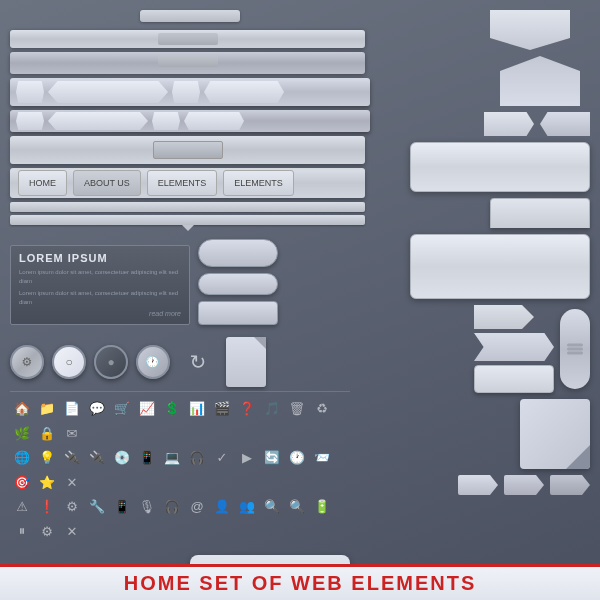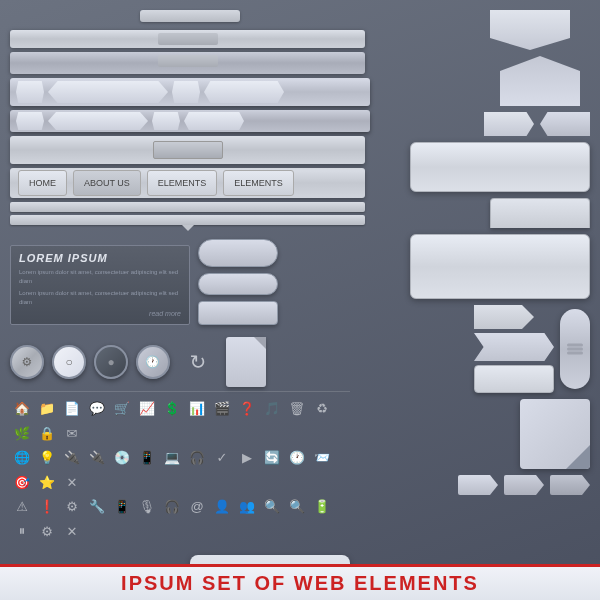--- a/index.html
+++ b/index.html
@@ -130,21 +130,20 @@
       margin-top: 6px;
       width: 180px;
       position: relative;
     }
     .lorem-title {
       color: #e0e4ec;
       font-size: 11px;
       font-weight: bold;
       letter-spacing: 1px;
       margin-bottom: 4px;
-      font-style: italic;
     }
     .lorem-text {
       color: #9098a8;
       font-size: 6px;
       line-height: 1.5;
       margin-bottom: 3px;
     }
     .lorem-read {
       color: #8890a0;
       font-size: 7px;
@@ -643,16 +642,16 @@
 
     <div class="rt-row">
       <div style="width:40px;height:20px;background:linear-gradient(180deg,#d8dce8 0%,#b8bcc8 100%);clip-path:polygon(0% 0%,80% 0%,100% 50%,80% 100%,0% 100%);border-radius:2px;"></div>
       <div style="width:40px;height:20px;background:linear-gradient(180deg,#ccd0dc 0%,#adb0bc 100%);clip-path:polygon(0% 0%,80% 0%,100% 50%,80% 100%,0% 100%);border-radius:2px;"></div>
       <div style="width:40px;height:20px;background:linear-gradient(180deg,#c0c4d0 0%,#a0a4b0 100%);clip-path:polygon(0% 0%,80% 0%,100% 50%,80% 100%,0% 100%);border-radius:2px;"></div>
     </div>
 
   </div>
 
   <div class="bottom-title">
-    <div class="bottom-title-text">IPSUM SET OF WEB ELEMENTS</div>
+    <div class="bottom-title-text">HOME SET OF WEB ELEMENTS</div>
   </div>
 
 </div>
 
 </body></html>

